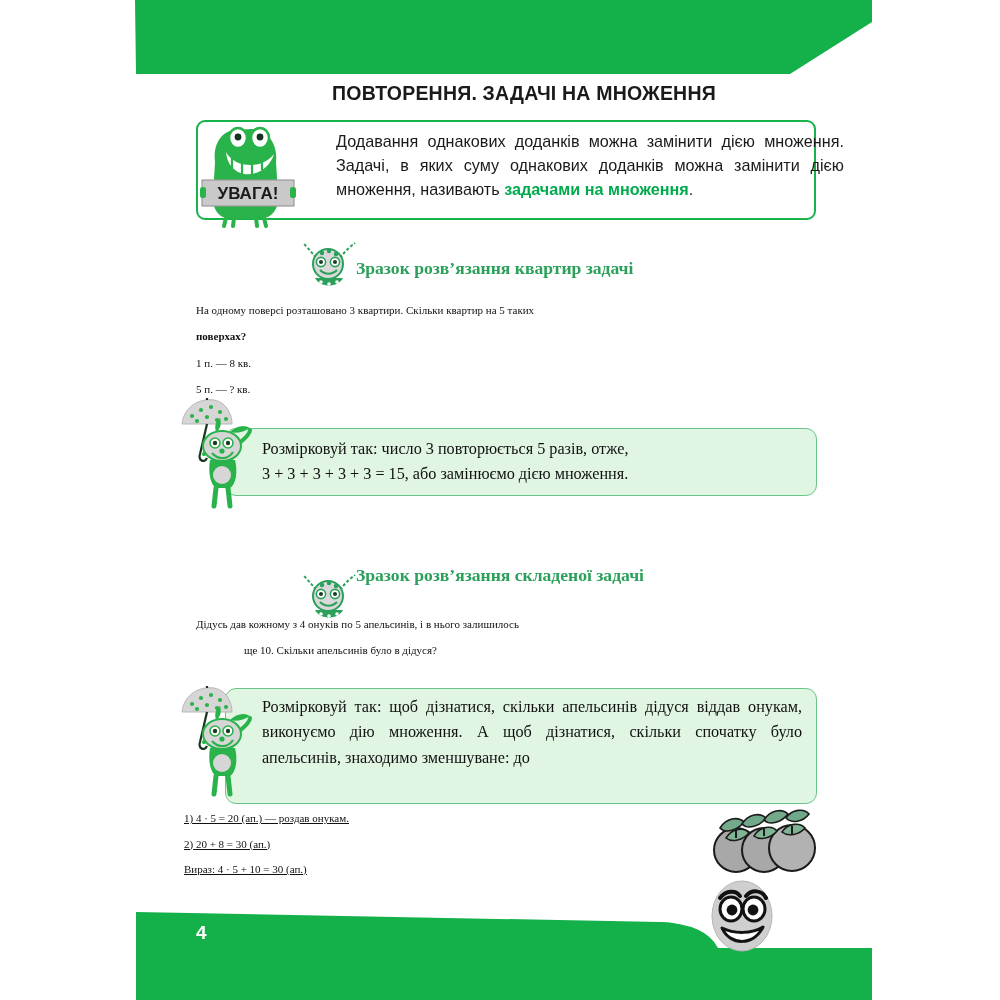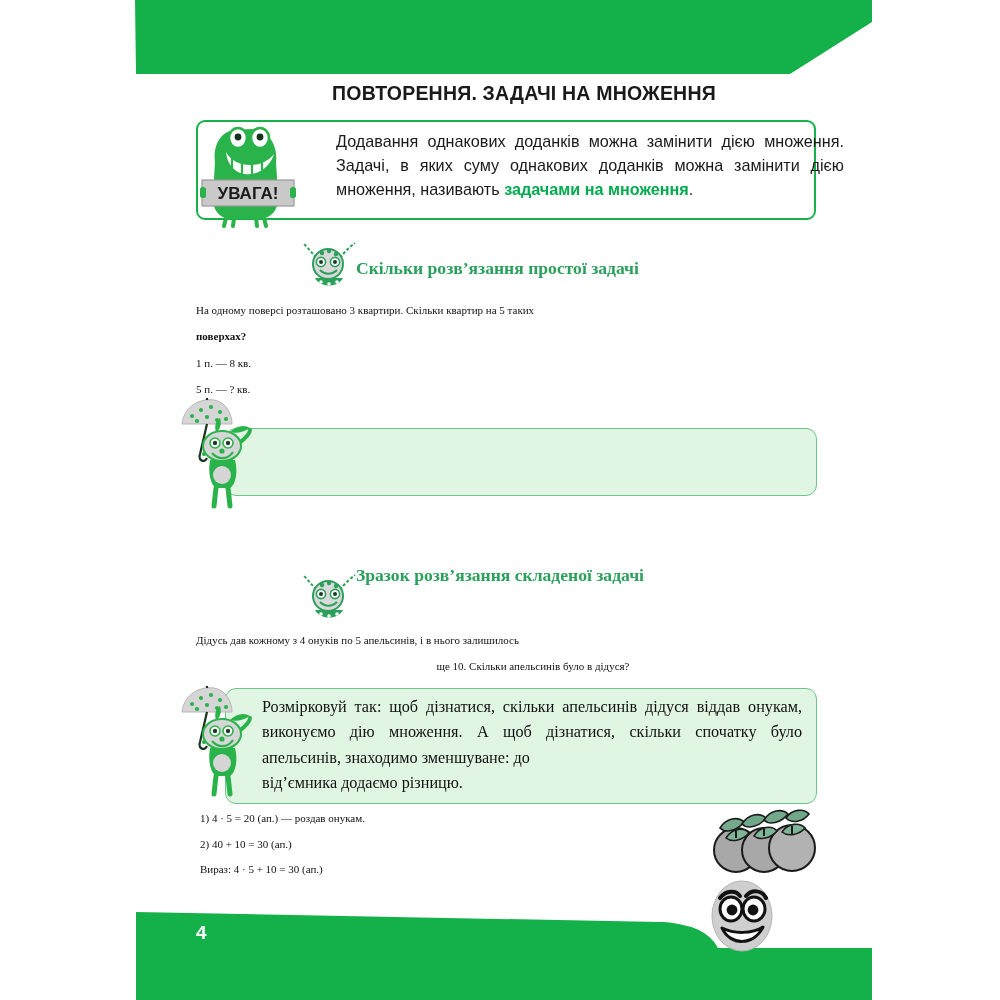--- a/index.html
+++ b/index.html
@@ -109,23 +109,23 @@
   }
   .prob1 {
     left: 196px;
     top: 298px;
     width: 626px;
     text-align: justify;
   }
   .prob1 .nojust { display: block; text-align: left; font-weight: bold; }
   .short1 { left: 196px; top: 351px; width: 400px; }
   .ans1   { left: 196px; top: 516px; width: 500px; }
-  .prob2  { left: 196px; top: 628px; width: 626px; text-align: justify; }
-  .prob2 .nojust { display: block; text-align: center; margin-left: 48px; }
-  .ans2   { left: 200px; top: 806px; width: 500px; }
+  .prob2  { left: 196px; top: 612px; width: 626px; text-align: justify; }
+  .prob2 .nojust { display: block; text-align: left; margin-left: 48px; }
+  .ans2   { left: 184px; top: 806px; width: 500px; text-decoration: underline; }
 
   
   .think-box {
     position: absolute;
     background: #e0f5e2;
     border: 1.6px solid #6cc48a;
     border-radius: 11px;
     box-sizing: border-box;
   }
   .think-box-1 {
@@ -244,21 +244,21 @@
     <circle cx="23" cy="22" r="2" fill="#1d3a24"></circle>
     <circle cx="37" cy="22" r="2" fill="#1d3a24"></circle>
 
     <path d="M22 30 C27 35 34 35 39 30" stroke="#2aa05a" stroke-width="2.2" fill="none"></path>
 
     <path d="M17 38 C22 48 40 48 45 38 Z" fill="#2aa05a"></path>
     <circle cx="23" cy="42" r="1.8" fill="#ffffff"></circle>
     <circle cx="31" cy="44" r="1.8" fill="#ffffff"></circle>
     <circle cx="39" cy="42" r="1.8" fill="#ffffff"></circle>
   </svg>
-  <div class="sec-head sec-head-1">Скільки розв’язання простої задачі</div>
+  <div class="sec-head sec-head-1">Зразок розв’язання квартир задачі</div>
 
   <div class="para prob1">
     <span>На одному поверсі розташовано 3 квартири. Скільки квартир на 5 таких</span>
     <span class="nojust">поверхах?</span>
   </div>
 
   <div class="para short1">
     <span>1 п. — 8 кв.</span><br>
     <span>5 п. — ? кв.</span>
   </div>
@@ -294,20 +294,24 @@
 
     <circle cx="42" cy="53" r="2.6" fill="#2ab34a"></circle>
     <path d="M32 55 C38 62 48 62 53 54" stroke="#2ab34a" stroke-width="2.2" fill="none"></path>
 
     <path d="M30 62 C28 74 30 86 36 90 L50 90 C56 86 58 74 55 62 Z" fill="#2ab34a"></path>
     <circle cx="42" cy="77" r="9" fill="#d6d6d6"></circle>
 
     <path d="M36 90 L34 108 M48 90 L50 108" stroke="#2ab34a" stroke-width="5" stroke-linecap="round"></path>
   </svg>
 
+  <div class="think-text think-text-1">
+    <span>Розмірковуй так: число 3 повторюється 5 разів, отже,</span>
+    <span class="nojust">3 + 3 + 3 + 3 + 3 = 15, або замінюємо дією множення.</span>
+  </div>
 
 
   <svg class="sec-mascot sec-mascot-2" viewBox="0 0 62 50">
     <path d="M18 18 C12 10 8 6 5 3" stroke="#2aa05a" stroke-width="2" fill="none" stroke-dasharray="3 2"></path>
     <path d="M42 18 C48 10 53 6 57 3" stroke="#2aa05a" stroke-width="2" fill="none" stroke-dasharray="3 2"></path>
     <circle cx="30" cy="24" r="15" fill="#d9d9d9" stroke="#2aa05a" stroke-width="2"></circle>
     <circle cx="24" cy="13" r="2.2" fill="#2aa05a"></circle>
     <circle cx="31" cy="11" r="2.2" fill="#2aa05a"></circle>
     <circle cx="38" cy="14" r="2.2" fill="#2aa05a"></circle>
     <circle cx="23" cy="22" r="4.6" fill="#ffffff" stroke="#2aa05a" stroke-width="1.6"></circle>
@@ -353,26 +357,25 @@
     <path d="M32 55 C38 62 48 62 53 54" stroke="#2ab34a" stroke-width="2.2" fill="none"></path>
     <path d="M30 62 C28 74 30 86 36 90 L50 90 C56 86 58 74 55 62 Z" fill="#2ab34a"></path>
     <circle cx="42" cy="77" r="9" fill="#d6d6d6"></circle>
     <path d="M36 90 L34 108 M48 90 L50 108" stroke="#2ab34a" stroke-width="5" stroke-linecap="round"></path>
   </svg>
 
   <div class="think-text think-text-2">
     <span>Розмірковуй так: щоб дізнатися, скільки апельсинів дідуся</span>
     <span>віддав онукам, виконуємо дію множення. А щоб дізнатися,</span>
     <span>скільки спочатку було апельсинів, знаходимо зменшуване: до</span>
-    <span class="nojust">від’ємника додаємо різницю.</span>
   </div>
 
   <div class="para ans2">
     <span>1) 4 · 5 = 20 (ап.) — роздав онукам.</span><br>
-    <span>2) 40 + 10 = 30 (ап.)</span><br>
+    <span>2) 20 + 8 = 30 (ап.)</span><br>
     <span>Вираз: 4 · 5 + 10 = 30 (ап.)</span><br>
   </div>
 
   <svg class="oranges" viewBox="0 0 122 72">
 
     <circle cx="34" cy="44" r="22" fill="#a8a8a8" stroke="#1b1b1b" stroke-width="2"></circle>
     <circle cx="62" cy="44" r="22" fill="#a8a8a8" stroke="#1b1b1b" stroke-width="2"></circle>
     <circle cx="90" cy="42" r="23" fill="#b2b2b2" stroke="#1b1b1b" stroke-width="2"></circle>
 
     <path d="M18 22 C24 12 36 10 42 16 C36 24 24 28 18 22 Z" fill="#74a98c" stroke="#1b1b1b" stroke-width="1.6"></path>

